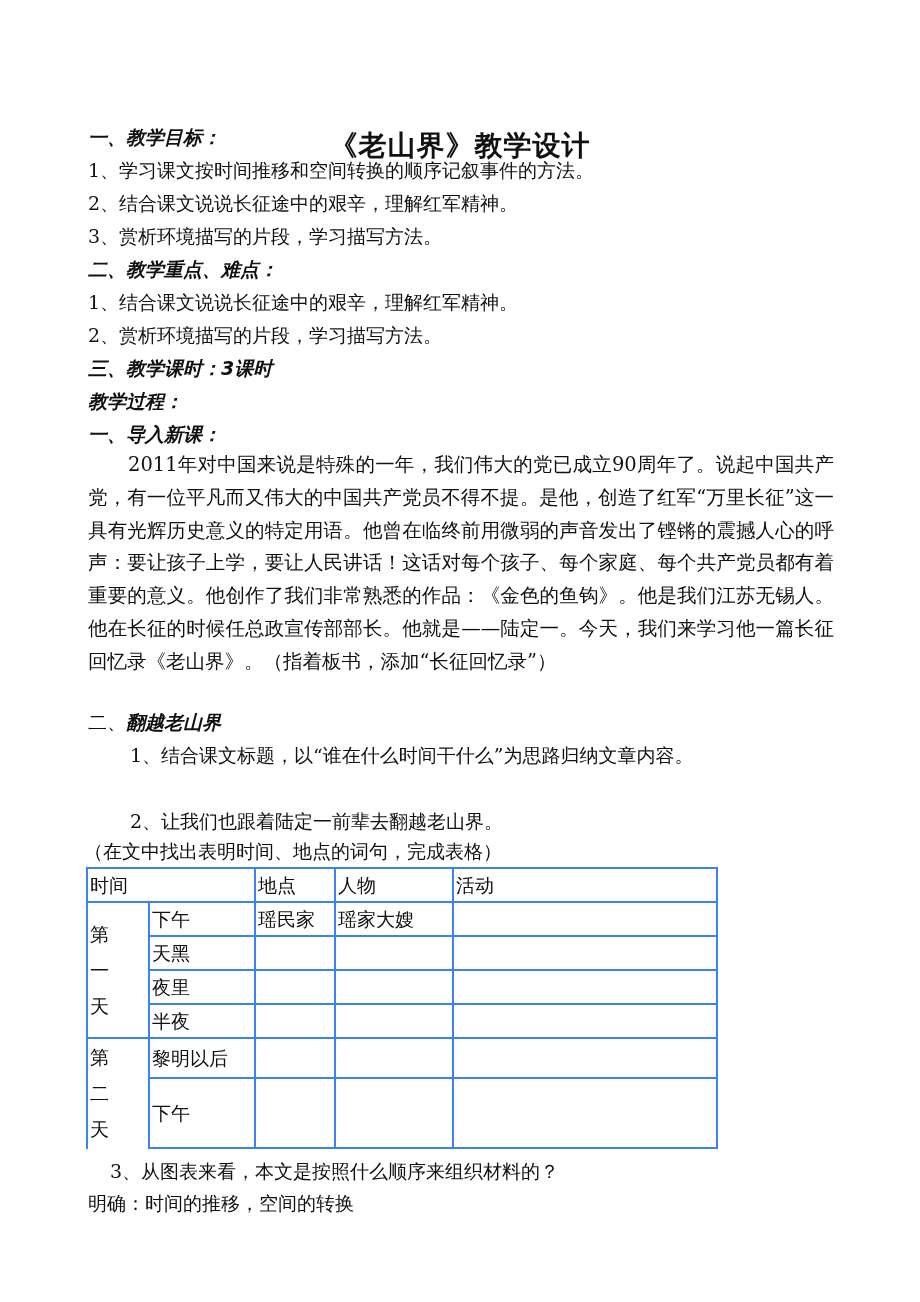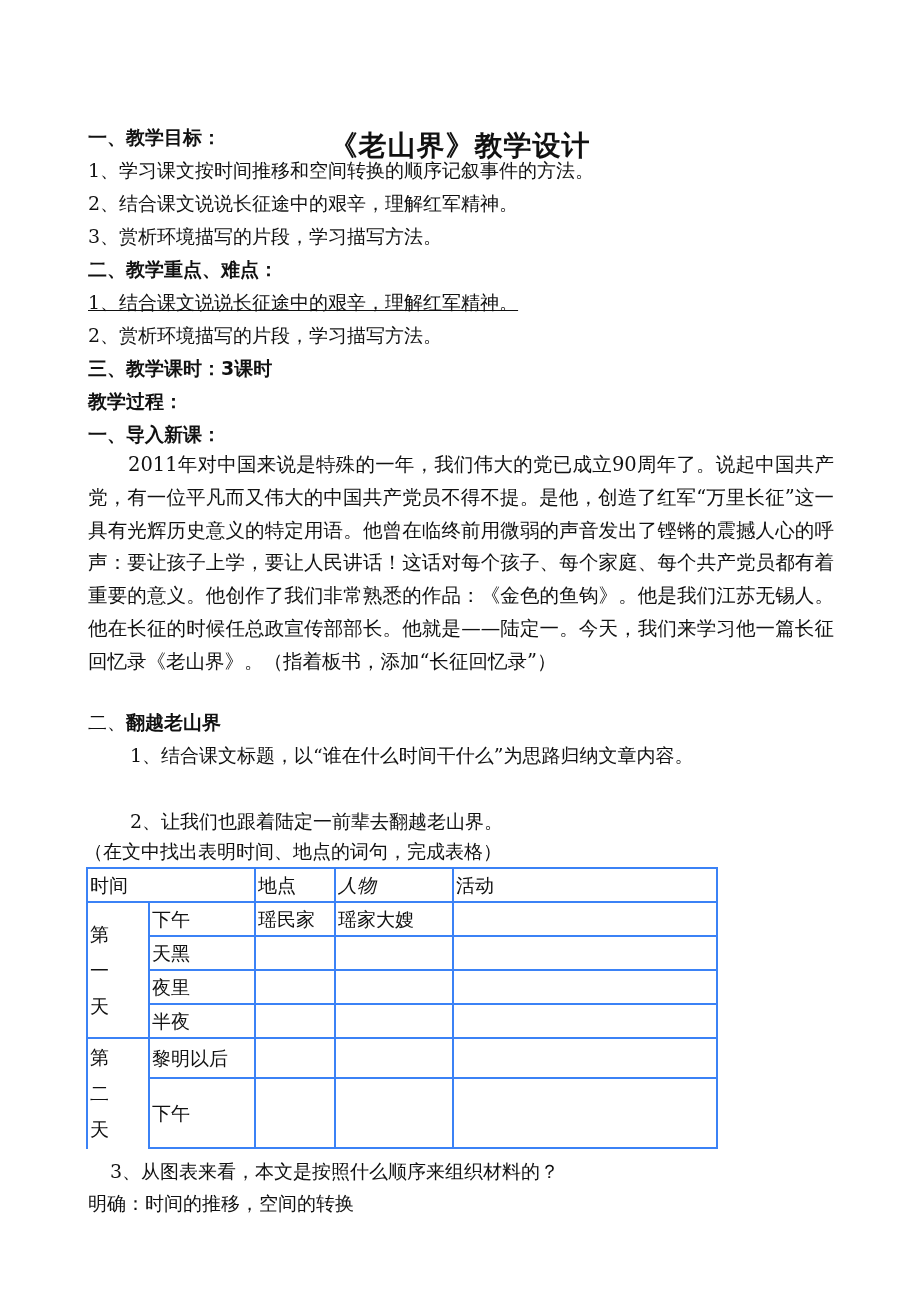--- a/index.html
+++ b/index.html
@@ -11,21 +11,21 @@
   .page { position: absolute; left: 0; top: 0; width: 920px; height: 1302px; }
   .title {
     position: absolute; top: 86px; left: 0; width: 920px; text-align: center;
     font-family: "DejaVu Sans", "Liberation Sans", sans-serif;
     font-weight: bold; font-size: 28px; line-height: 40px; letter-spacing: 1px; margin-top: 40px;
   }
   .line {
     position: absolute; left: 88px; font-size: 19px; line-height: 30px; white-space: nowrap;
   }
   .bold {
-    font-family: "DejaVu Sans", "Liberation Sans", sans-serif; font-weight: bold;
+    font-family: "DejaVu Sans", "Liberation Sans", sans-serif; font-weight: bold; font-style: italic;
   }
   .para {
     position: absolute; left: 88px; width: 746px; font-size: 19.5px; line-height: 32.8px;
     text-align: justify; text-indent: 40px;
   }
   .indent { left: 130px; text-align: center; }
   table.grid {
     position: absolute; left: 86px; top: 867px; border-collapse: collapse;
     font-size: 19px;
   }
@@ -41,42 +41,42 @@
 <div class="page">
 
   <div class="title">《老山界》教学设计</div>
 
   <div class="line bold" style="top:122px;">一、教学目标：</div>
   <div class="line" style="top:155px;">1、学习课文按时间推移和空间转换的顺序记叙事件的方法。</div>
   <div class="line" style="top:188px;">2、结合课文说说长征途中的艰辛，理解红军精神。</div>
   <div class="line" style="top:221px;">3、赏析环境描写的片段，学习描写方法。</div>
 
   <div class="line bold" style="top:254px;">二、教学重点、难点：</div>
-  <div class="line" style="top:287px;text-decoration:underline;">1、结合课文说说长征途中的艰辛，理解红军精神。</div>
+  <div class="line" style="top:287px;">1、结合课文说说长征途中的艰辛，理解红军精神。</div>
   <div class="line" style="top:320px;">2、赏析环境描写的片段，学习描写方法。</div>
 
   <div class="line bold" style="top:353px;text-align:center;">三、教学课时：3课时</div>
   <div class="line bold" style="top:386px;">教学过程：</div>
   <div class="line bold" style="top:419px;">一、导入新课：</div>
 
   <div class="para" style="top:449px;">2011年对中国来说是特殊的一年，我们伟大的党已成立90周年了。说起中国共产党，有一位平凡而又伟大的中国共产党员不得不提。是他，创造了红军“万里长征”这一具有光辉历史意义的特定用语。他曾在临终前用微弱的声音发出了铿锵的震撼人心的呼声：要让孩子上学，要让人民讲话！这话对每个孩子、每个家庭、每个共产党员都有着重要的意义。他创作了我们非常熟悉的作品：《金色的鱼钩》。他是我们江苏无锡人。他在长征的时候任总政宣传部部长。他就是——陆定一。今天，我们来学习他一篇长征回忆录《老山界》。（指着板书，添加“长征回忆录”）</div>
 
   <div class="line" style="top:707px;">
     <span>二、</span><span class="bold">翻越老山界</span>
   </div>
   <div class="line indent" style="top:740px;">1、结合课文标题，以“谁在什么时间干什么”为思路归纳文章内容。</div>
   <div class="line indent" style="top:806px;">2、让我们也跟着陆定一前辈去翻越老山界。</div>
   <div class="line" style="top:836px; left:84px;">（在文中找出表明时间、地点的词句，完成表格）</div>
 
   <table class="grid">
     <tbody>
         <tr>
       <td colspan="2" style="width:162px;">时间</td>
       <td style="width:74px;">地点</td>
-      <td style="width:112px;font-style:italic;">人物</td>
+      <td style="width:112px;">人物</td>
       <td style="width:258px;">活动</td>
     </tr>
     <tr>
       <td rowspan="4" class="vtext">
         <div>第</div>
         <div>一</div>
         <div>天</div>
       </td>
       <td>下午</td>
       <td>瑶民家</td>

